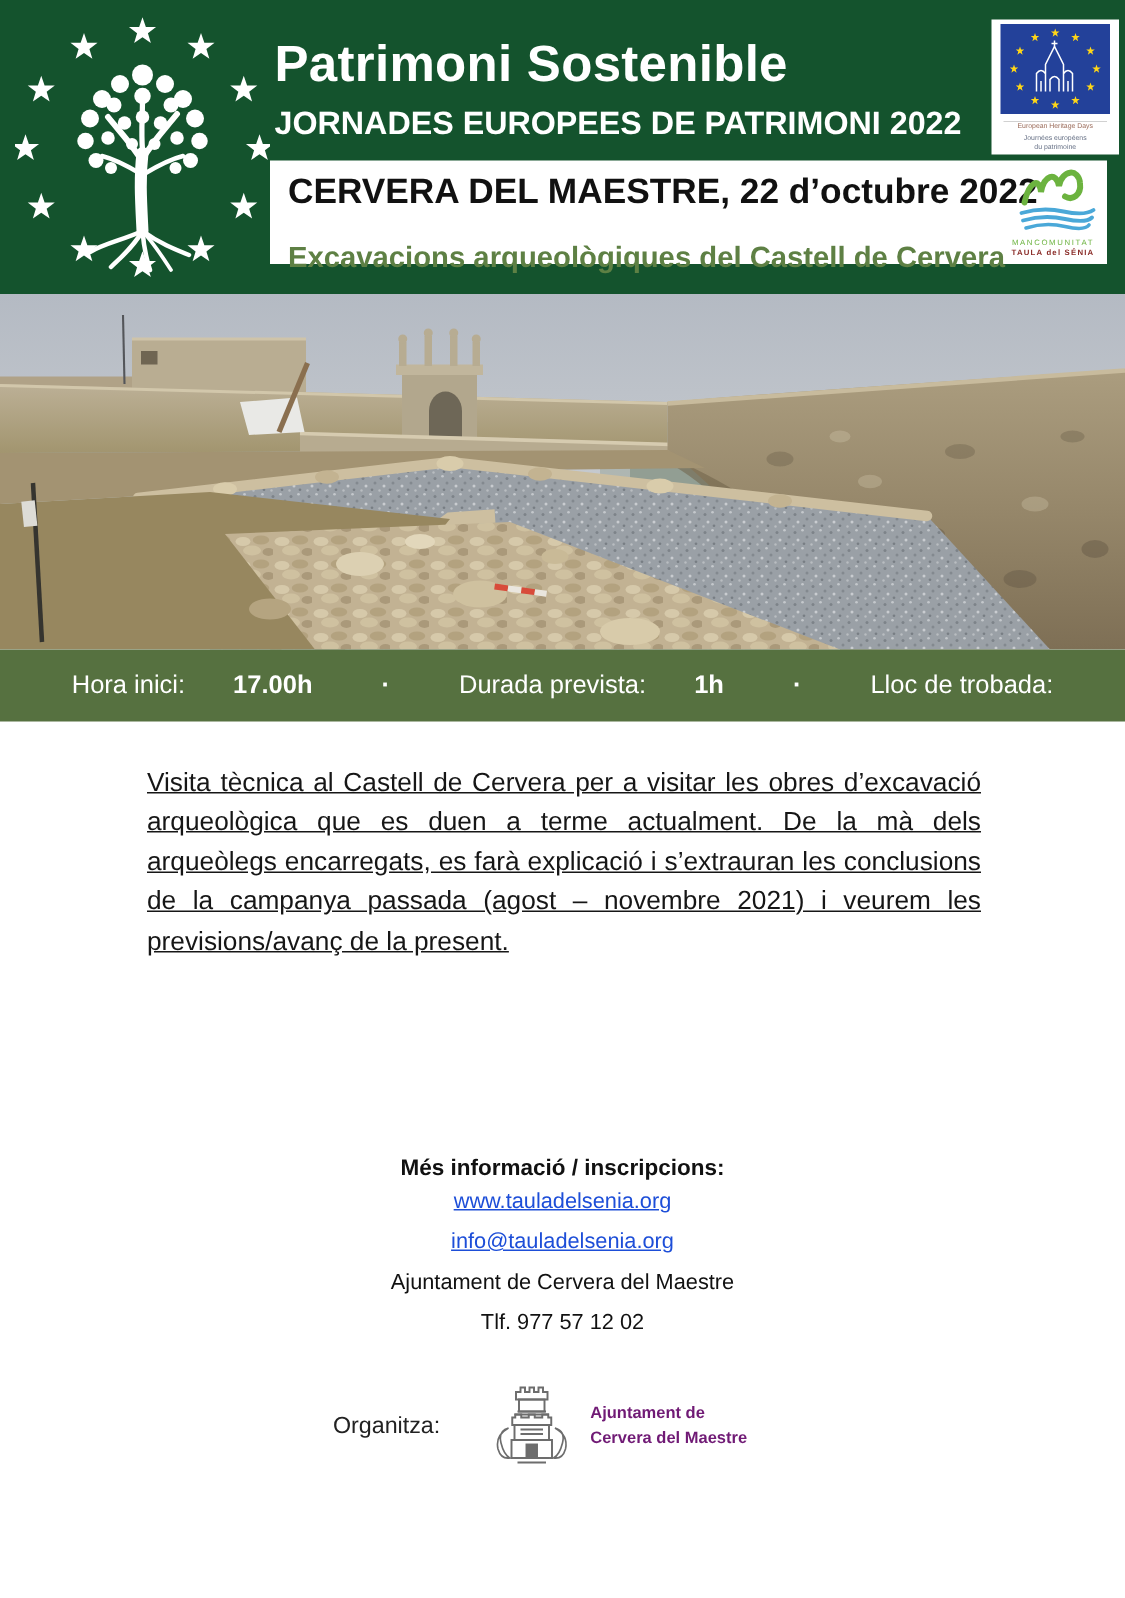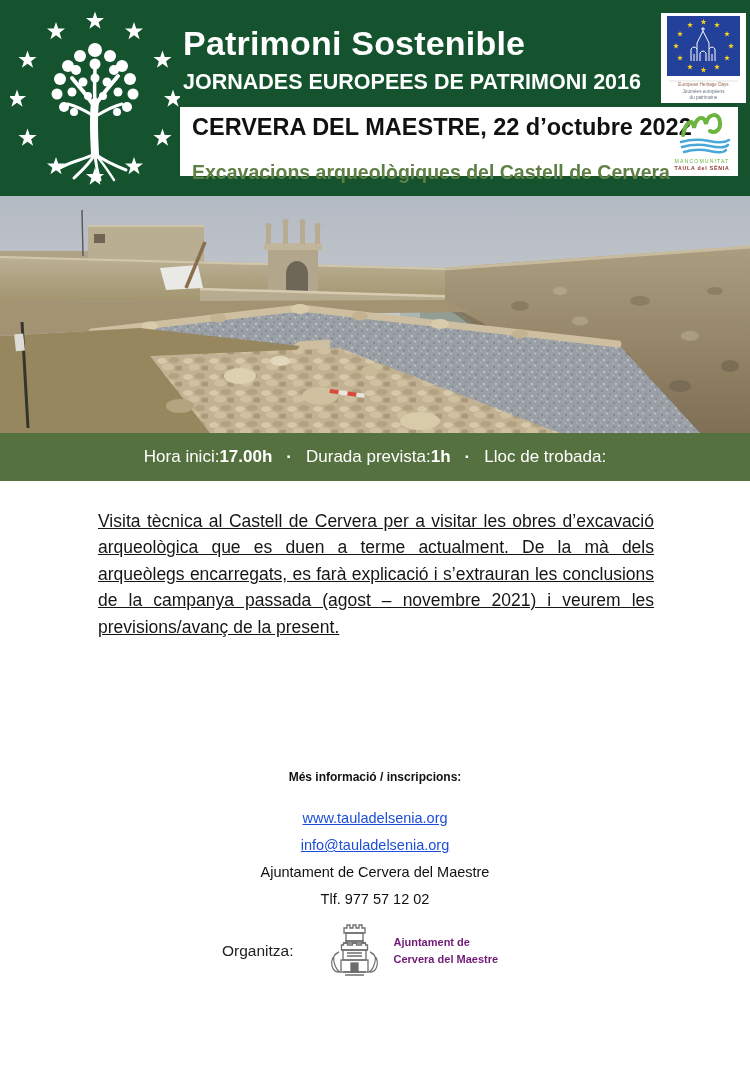--- a/index.html
+++ b/index.html
@@ -16,33 +16,33 @@
   .event-sub   { font-size:19.5px; font-weight:bold; color:#5e8044; margin-top:20px; white-space:nowrap; }
   .manco-logo { position:absolute; right:3px; top:2px; }
   .ehd-logo { position:absolute; left:661px; top:13px; background:#fff; width:85px; height:90px; }
 
   
   .photo { position:absolute; left:0; top:196px; width:750px; height:237px; }
   .photo svg { display:block; }
 
   
   .info-bar { position:absolute; left:0; top:433px; width:750px; height:48px; background:#567140;
-              display:flex; align-items:center; justify-content:center; color:#fff; font-size:17px; }
+              display:flex; align-items:center; justify-content:center; color:#fff; font-size:17px;gap:32px; }
   .info-bar b { font-weight:bold; }
   .info-sep { margin:0 14px; font-weight:bold; }
 
   
   .body-text { position:absolute; left:98px; top:508px; width:556px; color:#161616;text-decoration:underline; }
   .body-text p { font-size:17.5px; line-height:26.4px; text-align:justify; }
   .body-text p + p { margin-top:17px; }
 
   
   .contact { position:absolute; left:0; top:770px; width:750px; text-align:center; color:#111; }
   .contact .row { margin-bottom:11px; font-size:14.5px; }
-  .contact .heading { font-weight:bold; font-size:12px; margin-bottom:26px; }
+  .contact .heading { font-weight:bold; font-size:15px; margin-bottom:6px; }
   .contact a { color:#1d4ed8; text-decoration:underline; }
 
   
   .organizer { position:absolute; left:222px; top:916px; width:360px; height:70px; display:flex; align-items:center; }
   .org-label { font-size:15.5px; color:#222; margin-right:28px; }
   .org-name { margin-left:10px; color:#701a75; font-weight:bold; font-size:11px; line-height:17px; }
 </style>
 </head>
 <body>
 
@@ -106,21 +106,21 @@
           <path d="M85,150 C72,156 60,158 50,164" stroke-width="3"></path>
           <path d="M85,150 C78,162 70,168 64,174" stroke-width="3"></path>
           <path d="M85,150 C86,162 88,170 90,176" stroke-width="3"></path>
           <path d="M85,150 C96,158 106,162 116,166" stroke-width="3"></path>
           <path d="M85,150 C94,160 100,170 104,176" stroke-width="2.5"></path>
         </g>
       </svg>
     </div>
 
     <div class="hdr-title">Patrimoni Sostenible</div>
-    <div class="hdr-sub">JORNADES EUROPEES DE PATRIMONI 2016</div>
+    <div class="hdr-sub">JORNADES EUROPEES DE PATRIMONI 2022</div>
 
     <div class="event-box">
       <div class="event-title">CERVERA DEL MAESTRE, 22 d’octubre 2022</div>
       <div class="event-sub">Excavacions arqueològiques del Castell de Cervera</div>
 
       <div class="manco-logo">
         <svg width="66" height="66" viewBox="0 0 66 66">
           <path d="M14,26 C17,12 24,9 25,19 C27,8 35,5 37,15 C39,4 50,3 51,13 C52,21 46,25 41,22" fill="none" stroke="#6cb33f" stroke-width="4" stroke-linecap="round"></path>
           <g stroke="#4aa8d8" fill="none" stroke-linecap="round">
             <path d="M12,33 Q26,29 40,32 T60,31" stroke-width="2.6"></path>

